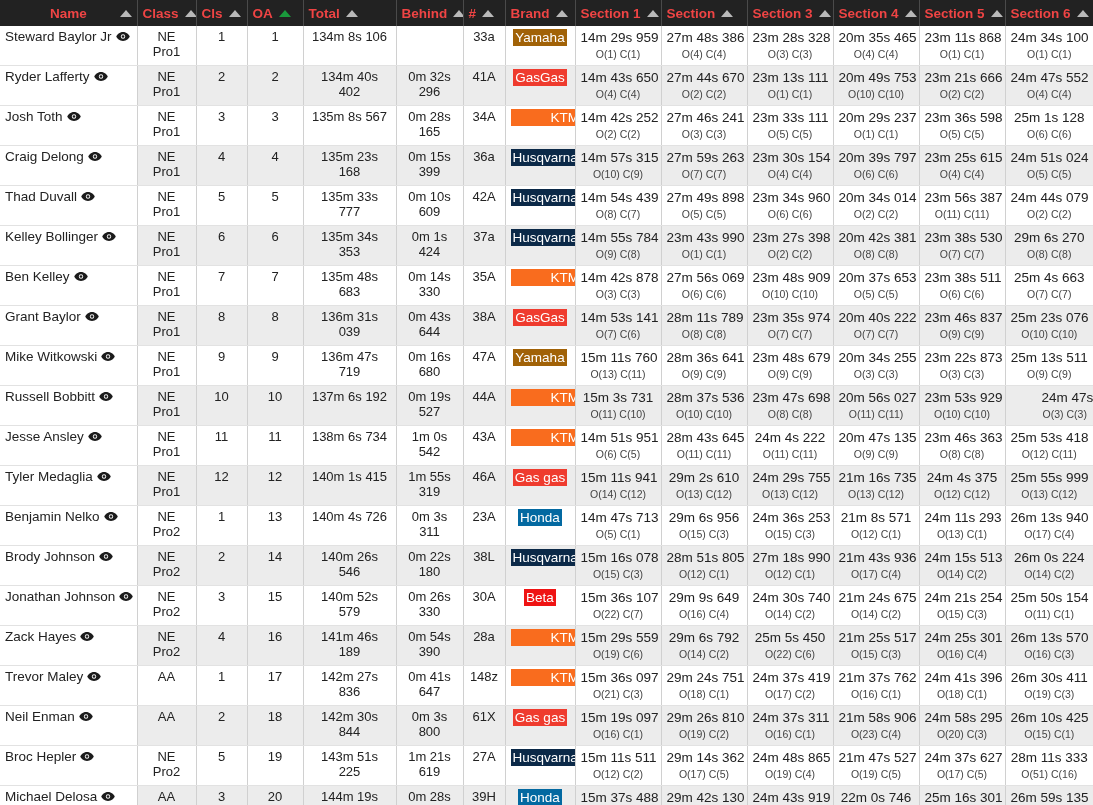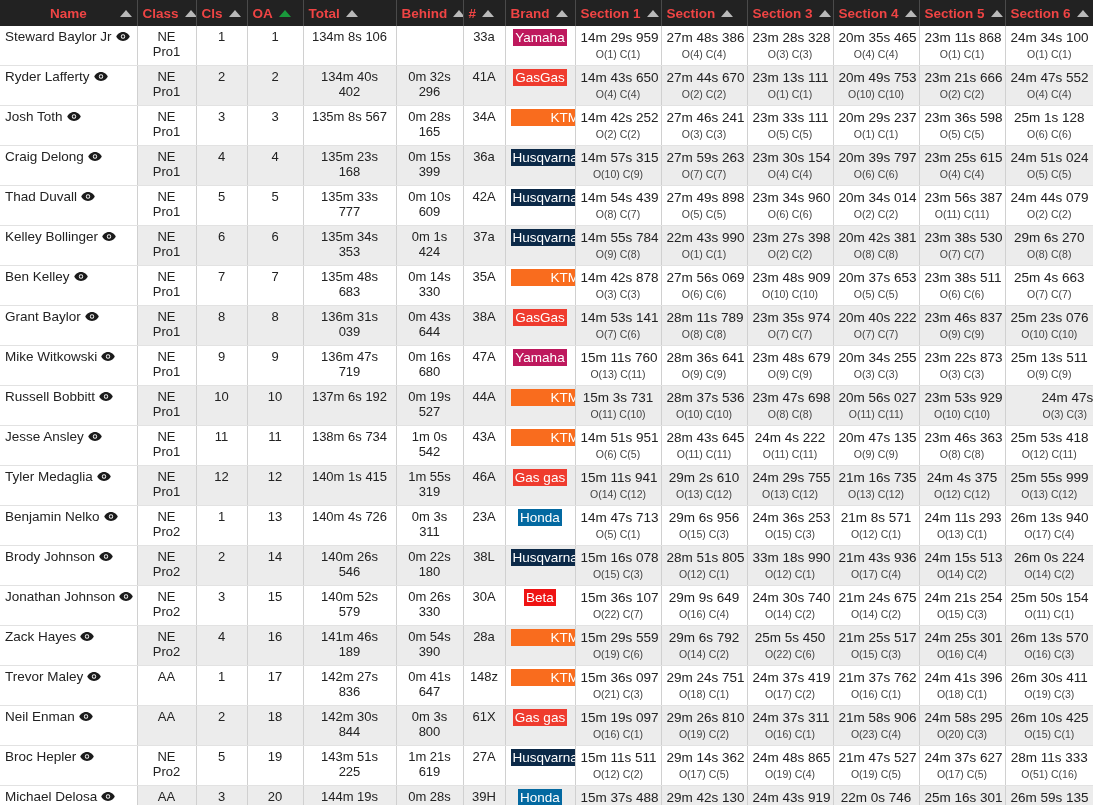--- a/index.html
+++ b/index.html
@@ -75,21 +75,21 @@
   .eye-icon svg { display: block; }
 
   .brand-badge {
     display: inline-block;
     padding: 0px 2px;
     color: #ffffff;
     font-size: 13.5px;
     line-height: 17px;
     white-space: nowrap;
   }
-  .brand-yamaha   { background: #be185d; }
+  .brand-yamaha   { background: #a16207; }
   .brand-gasgas   { background: #ef3b2e; }
   .brand-ktm      { background: #f96c1e; padding-left: 40px; }
   .brand-husqvarna{ background: #0b2948; }
   .brand-honda    { background: #0369a1; }
   .brand-beta     { background: #ef1313; }
 
   .sec-time {
     display: block;
     text-align: center;
     font-size: 13.5px;
@@ -418,21 +418,21 @@
         <td class="c-center"><span>6</span></td>
         <td class="c-center"><span>135m 34s 353</span></td>
         <td class="c-center"><span>0m 1s 424</span></td>
         <td class="c-center"><span>37a</span></td>
         <td class="c-center"><span class="brand-badge brand-husqvarna">Husqvarna</span></td>
         <td>
           <span class="sec-time">14m 55s 784</span>
           <span class="sec-sub">O(9) C(8)</span>
         </td>
         <td>
-          <span class="sec-time">22m 43s 990</span>
+          <span class="sec-time">23m 43s 990</span>
           <span class="sec-sub">O(1) C(1)</span>
         </td>
         <td>
           <span class="sec-time">23m 27s 398</span>
           <span class="sec-sub">O(2) C(2)</span>
         </td>
         <td>
           <span class="sec-time">20m 42s 381</span>
           <span class="sec-sub">O(8) C(8)</span>
         </td>
@@ -726,21 +726,21 @@
         <td class="c-center"><span class="brand-badge brand-husqvarna">Husqvarna</span></td>
         <td>
           <span class="sec-time">15m 16s 078</span>
           <span class="sec-sub">O(15) C(3)</span>
         </td>
         <td>
           <span class="sec-time">28m 51s 805</span>
           <span class="sec-sub">O(12) C(1)</span>
         </td>
         <td>
-          <span class="sec-time">33m 18s 990</span>
+          <span class="sec-time">27m 18s 990</span>
           <span class="sec-sub">O(12) C(1)</span>
         </td>
         <td>
           <span class="sec-time">21m 43s 936</span>
           <span class="sec-sub">O(17) C(4)</span>
         </td>
         <td>
           <span class="sec-time">24m 15s 513</span>
           <span class="sec-sub">O(14) C(2)</span>
         </td>

